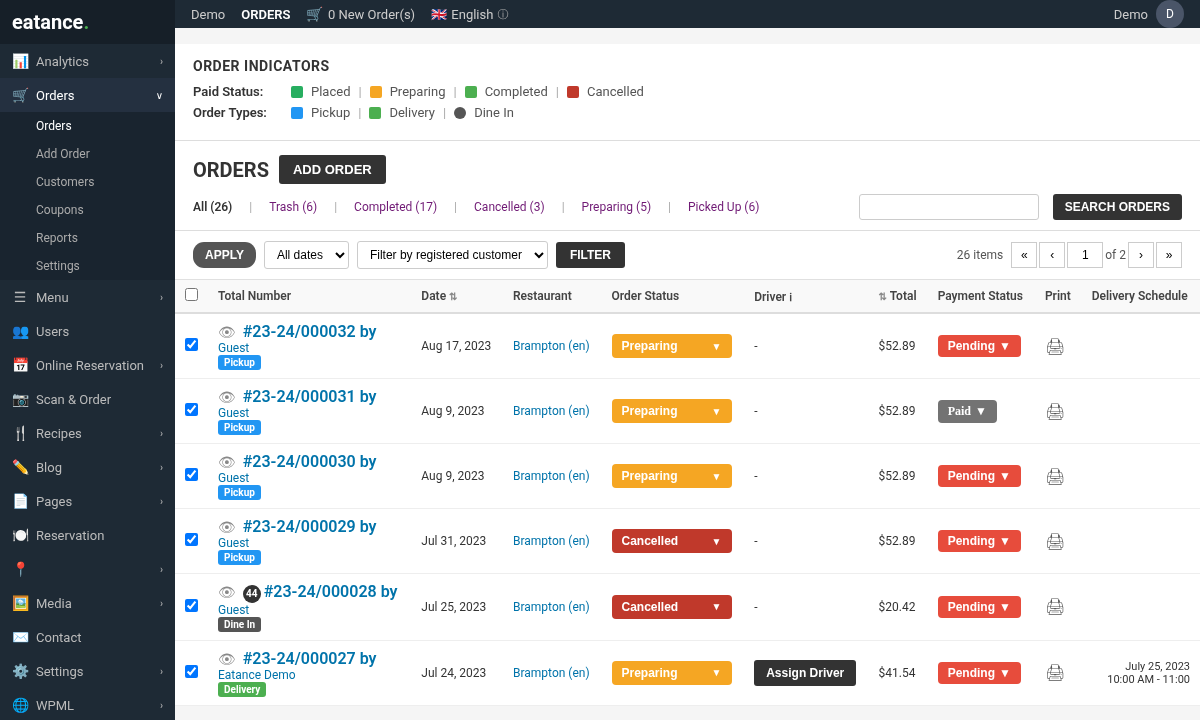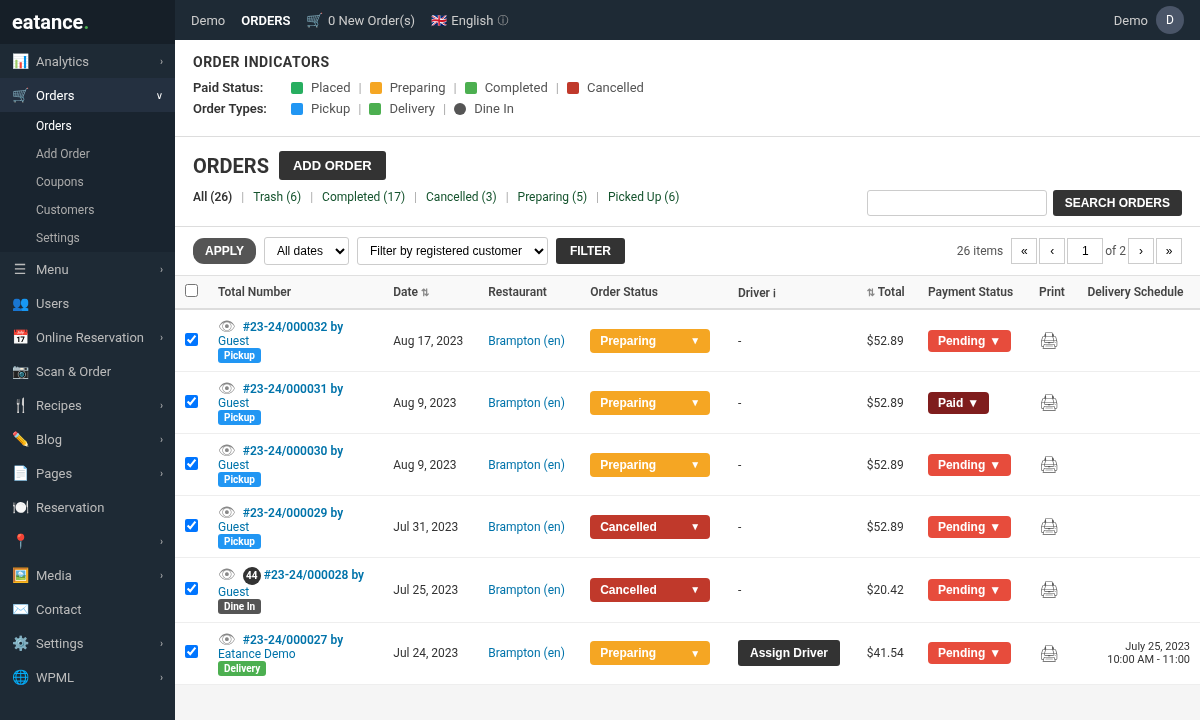--- a/index.html
+++ b/index.html
@@ -16,48 +16,48 @@
     .sidebar-icon { width: 16px; text-align: center; font-size: 14px; }
     .sidebar-arrow { font-size: 10px; }
     .sidebar-sub { background: #19242f; }
     .sidebar-sub-item { padding: 7px 12px 7px 36px; color: #aaa; cursor: pointer; font-size: 12px; }
     .sidebar-sub-item.active { color: #fff; }
 
     
     .main { flex: 1; display: flex; flex-direction: column; overflow: hidden; }
 
     
-    .topbar { background: #1e2a35; color: #ccc; display: flex; align-items: center; padding: 0 16px; height: 40px; gap: 16px; flex-shrink: 0; }
+    .topbar { background: #1e2a35; color: #ccc; display: flex; align-items: center; padding: 0 16px; height: 28px; gap: 16px; flex-shrink: 0; }
     .topbar-link { color: #ccc; font-size: 13px; cursor: pointer; }
     .topbar-link.active { color: #fff; font-weight: 600; }
     .topbar-cart { display: flex; align-items: center; gap: 4px; }
     .topbar-cart-icon { font-size: 14px; }
     .topbar-lang { display: flex; align-items: center; gap: 4px; }
     .topbar-right { margin-left: auto; display: flex; align-items: center; gap: 8px; }
     .topbar-avatar { width: 28px; height: 28px; border-radius: 50%; background: #4a5568; display: flex; align-items: center; justify-content: center; color: #fff; font-size: 12px; }
 
     
     .content { flex: 1; overflow-y: auto; background: #f5f5f5; }
 
     
-    .indicators-box { background: #fff; padding: 14px 18px; border-bottom: 1px solid #ddd; }
+    .indicators-box { background: #fff; padding: 14px 18px; border-bottom: 1px solid #ddd; margin-top: 16px; }
     .indicators-title { font-size: 14px; font-weight: 700; color: #333; margin-bottom: 10px; letter-spacing: 0.5px; }
     .indicator-row { display: flex; align-items: center; gap: 8px; margin-bottom: 6px; font-size: 13px; color: #555; }
     .indicator-label { font-weight: 600; color: #333; min-width: 90px; }
     .indicator-dot { width: 12px; height: 12px; border-radius: 2px; display: inline-block; }
     .indicator-sep { color: #aaa; }
 
     
     .orders-header { display: flex; align-items: center; gap: 10px; padding: 14px 18px 0; background: #fff; }
     .orders-title { font-size: 20px; font-weight: 700; color: #333; }
     .btn-add-order { background: #333; color: #fff; border: none; padding: 7px 14px; font-size: 13px; font-weight: 600; cursor: pointer; border-radius: 3px; }
 
     
-    .tabs-bar { display: flex; align-items: flex-start; padding: 10px 18px; background: #fff; border-bottom: 1px solid #ddd; flex-wrap: wrap; gap: 6px; font-size: 12px; color: #555; }
-    .tab-link { color: #14532d; cursor: pointer; text-decoration: none; }
+    .tabs-bar { display: flex; align-items: center; padding: 10px 18px; background: #fff; border-bottom: 1px solid #ddd; flex-wrap: wrap; gap: 14px; font-size: 12px; color: #555; }
+    .tab-link { color: #701a75; cursor: pointer; text-decoration: none; }
     .tab-link.active { color: #333; font-weight: 600; }
     .tab-sep { color: #aaa; margin: 0 3px; }
 
     
     .filter-bar { display: flex; align-items: center; gap: 8px; padding: 10px 18px; background: #fff; border-bottom: 1px solid #e0e0e0; }
     .filter-select { padding: 5px 8px; border: 1px solid #ccc; border-radius: 3px; font-size: 12px; background: #fff; cursor: pointer; }
     .btn-apply { background: #555; color: #fff; border: none; padding: 6px 12px; font-size: 12px; border-radius: 11px; cursor: pointer; font-weight: 600; }
     .btn-filter { background: #333; color: #fff; border: none; padding: 6px 14px; font-size: 12px; border-radius: 3px; cursor: pointer; font-weight: 700; }
     .filter-spacer { flex: 1; }
     .filter-count { font-size: 12px; color: #555; }
@@ -65,33 +65,33 @@
     .page-btn { width: 26px; height: 26px; border: 1px solid #ccc; background: #fff; display: flex; align-items: center; justify-content: center; cursor: pointer; font-size: 12px; }
     .page-input { width: 36px; height: 26px; border: 1px solid #ccc; text-align: center; font-size: 12px; }
     .page-of { font-size: 12px; color: #555; }
     .search-input { padding: 5px 8px; border: 1px solid #ccc; border-radius: 3px; font-size: 12px; width: 180px; }
     .btn-search { background: #333; color: #fff; border: none; padding: 6px 12px; font-size: 12px; border-radius: 3px; cursor: pointer; font-weight: 600; }
 
     
     .orders-table { width: 100%; border-collapse: collapse; background: #fff; }
     .orders-table th { background: #f9f9f9; border-bottom: 2px solid #ddd; padding: 8px 10px; text-align: left; font-size: 12px; font-weight: 600; color: #444; white-space: nowrap; }
     .orders-table td { padding: 8px 10px; border-bottom: 1px solid #eee; font-size: 12px; color: #333; vertical-align: middle; }
-    .order-num { color: #0073aa; cursor: pointer; font-weight: 600; font-size: 12px; }
+    .order-num { color: #0073aa; cursor: pointer; font-weight: 600; font-size: 16px; }
     .order-customer { color: #0073aa; cursor: pointer; }
     .badge { display: inline-block; padding: 2px 6px; border-radius: 3px; font-size: 10px; font-weight: 700; color: #fff; }
     .badge-pickup { background: #2196f3; }
     .badge-delivery { background: #4caf50; }
     .badge-dine { background: #555; }
     .status-btn { display: flex; align-items: center; gap: 4px; padding: 5px 10px; border: none; border-radius: 4px; font-size: 12px; font-weight: 600; color: #fff; cursor: pointer; min-width: 120px; justify-content: space-between; }
     .status-preparing { background: #f5a623; }
     .status-cancelled { background: #c0392b; }
     .status-arrow { font-size: 10px; }
     .payment-btn { display: flex; align-items: center; gap: 4px; padding: 4px 10px; border: none; border-radius: 4px; font-size: 12px; font-weight: 600; color: #fff; cursor: pointer; }
     .payment-pending { background: #e74c3c; }
-    .payment-paid { background: #7f1d1d; }
+    .payment-paid { background: #737373; font-family: Liberation Serif, serif; }
     .print-icon { font-size: 16px; cursor: pointer; color: #555; }
     .view-icon { color: #888; cursor: pointer; font-size: 14px; margin-right: 4px; }
     .notification-badge { background: #333; color: #fff; border-radius: 50%; width: 18px; height: 18px; display: inline-flex; align-items: center; justify-content: center; font-size: 10px; font-weight: 700; }
     .btn-assign { background: #333; color: #fff; border: none; padding: 6px 12px; font-size: 12px; border-radius: 3px; cursor: pointer; font-weight: 600; white-space: nowrap; }
     .delivery-schedule { font-size: 11px; color: #333; text-align: right; }
     .sort-icon { font-size: 10px; color: #888; }
     .table-wrapper { overflow-x: auto; }
     .checkbox-col { width: 30px; }
     input[type="checkbox"] { cursor: pointer; }
   </style>
@@ -114,22 +114,23 @@
   <div class="sidebar-item active">
     <div class="sidebar-item-left">
       <span class="sidebar-icon">🛒</span>
       <span>Orders</span>
     </div>
     <span class="sidebar-arrow">∨</span>
   </div>
   <div class="sidebar-sub">
     <div class="sidebar-sub-item active">Orders</div>
     <div class="sidebar-sub-item">Add Order</div>
+    <div class="sidebar-sub-item">Customers</div>
     <div class="sidebar-sub-item">Coupons</div>
-    <div class="sidebar-sub-item">Customers</div>
+    <div class="sidebar-sub-item">Reports</div>
     <div class="sidebar-sub-item">Settings</div>
   </div>
 
   <div class="sidebar-item">
     <div class="sidebar-item-left">
       <span class="sidebar-icon">☰</span>
       <span>Menu</span>
     </div>
     <span class="sidebar-arrow">›</span>
   </div>

